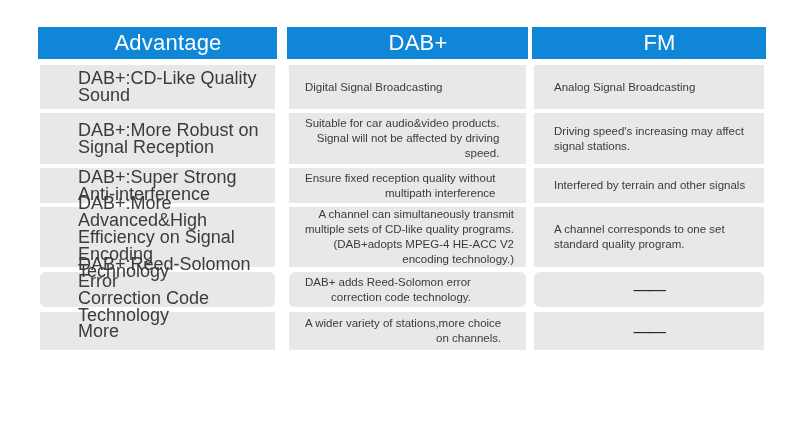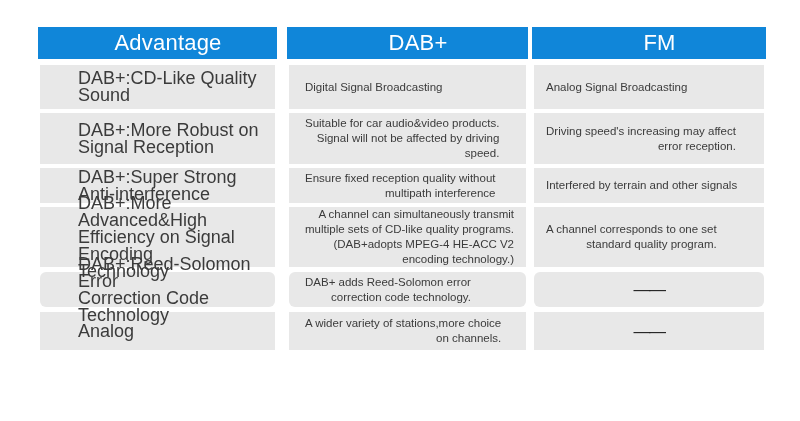--- a/index.html
+++ b/index.html
@@ -7,21 +7,21 @@
     width: 800px; height: 421px;
     background: #ffffff;
     font-family: "Liberation Sans", sans-serif;
     -webkit-font-smoothing: antialiased;
   }
   .stage { position: relative; width: 800px; height: 421px; overflow: hidden; }
 
   .col { position: absolute; top: 27px; }
   .col-advantage { left: 38px;  width: 239px; }
   .col-dab       { left: 287px; width: 241px; text-align: right; }
-  .col-fm        { left: 532px; width: 234px; text-align: right; }
+  .col-fm        { left: 532px; width: 234px; }
 
   .hdr {
     height: 32px;
     background: var(--header-bg, #1086d9);
     color: var(--header-text, #ffffff);
     display: flex; align-items: center; justify-content: center;
     font-size: 22px; font-weight: 400; letter-spacing: 0.2px;
     margin-bottom: 6px;
     padding-left: 21px;
   }
@@ -31,21 +31,21 @@
     margin: 0 2px 4px 2px;
     color: var(--body-text, #3b3b3b);
     display: flex; align-items: center;
     white-space: pre-line;
     box-sizing: border-box;
     font-size: 11.5px; line-height: 15px;
     padding-right: 5px;
   }
   .col-advantage .cell { padding-left: 38px; font-size: 18px; line-height: 17px; }
   .col-dab       .cell { padding-left: 16px; }
-  .col-fm        .cell { padding-left: 12px; }
+  .col-fm        .cell { padding-left: 20px; }
 
   .r1 { height: 44px; }
   .r2 { height: 51px; }
   .r3 { height: 35px; }
   .r4 { height: 60px; margin-bottom: 5px; }
   .r5 { height: 35px; margin-bottom: 5px; border-radius: 6px; }
   .r6 { height: 38px; margin-bottom: 0; }
 
   .cell.dash {
     justify-content: center;
@@ -65,21 +65,21 @@
 Sound</div>
     <div class="cell r2">DAB+:More Robust on
 Signal Reception</div>
     <div class="cell r3">DAB+:Super Strong
 Anti-interference</div>
     <div class="cell r4">DAB+:More Advanced&amp;High
 Efficiency on Signal Encoding
 Technology</div>
     <div class="cell r5">DAB+:Reed-Solomon Error
 Correction Code Technology</div>
-    <div class="cell r6">Analog</div>
+    <div class="cell r6">More</div>
   </div>
 
   <div class="col col-dab">
     <div class="hdr">DAB+</div>
     <div class="cell r1">Digital Signal Broadcasting</div>
     <div class="cell r2">Suitable for car audio&amp;video products.
 Signal will not be affected by driving
 speed.</div>
     <div class="cell r3">Ensure fixed reception quality without
 multipath interference</div>
@@ -90,21 +90,21 @@
     <div class="cell r5">DAB+ adds Reed-Solomon error
 correction code technology.</div>
     <div class="cell r6">A wider variety of stations,more choice
 on channels.</div>
   </div>
 
   <div class="col col-fm">
     <div class="hdr">FM</div>
     <div class="cell r1">Analog Signal Broadcasting</div>
     <div class="cell r2">Driving speed's increasing may affect
-error reception.</div>
+signal stations.</div>
     <div class="cell r3">Interfered by terrain and other signals</div>
     <div class="cell r4">A channel corresponds to one set
 standard quality program.</div>
     <div class="cell r5 dash">——</div>
     <div class="cell r6 dash">——</div>
   </div>
 
 </div>
 
 </body></html>

